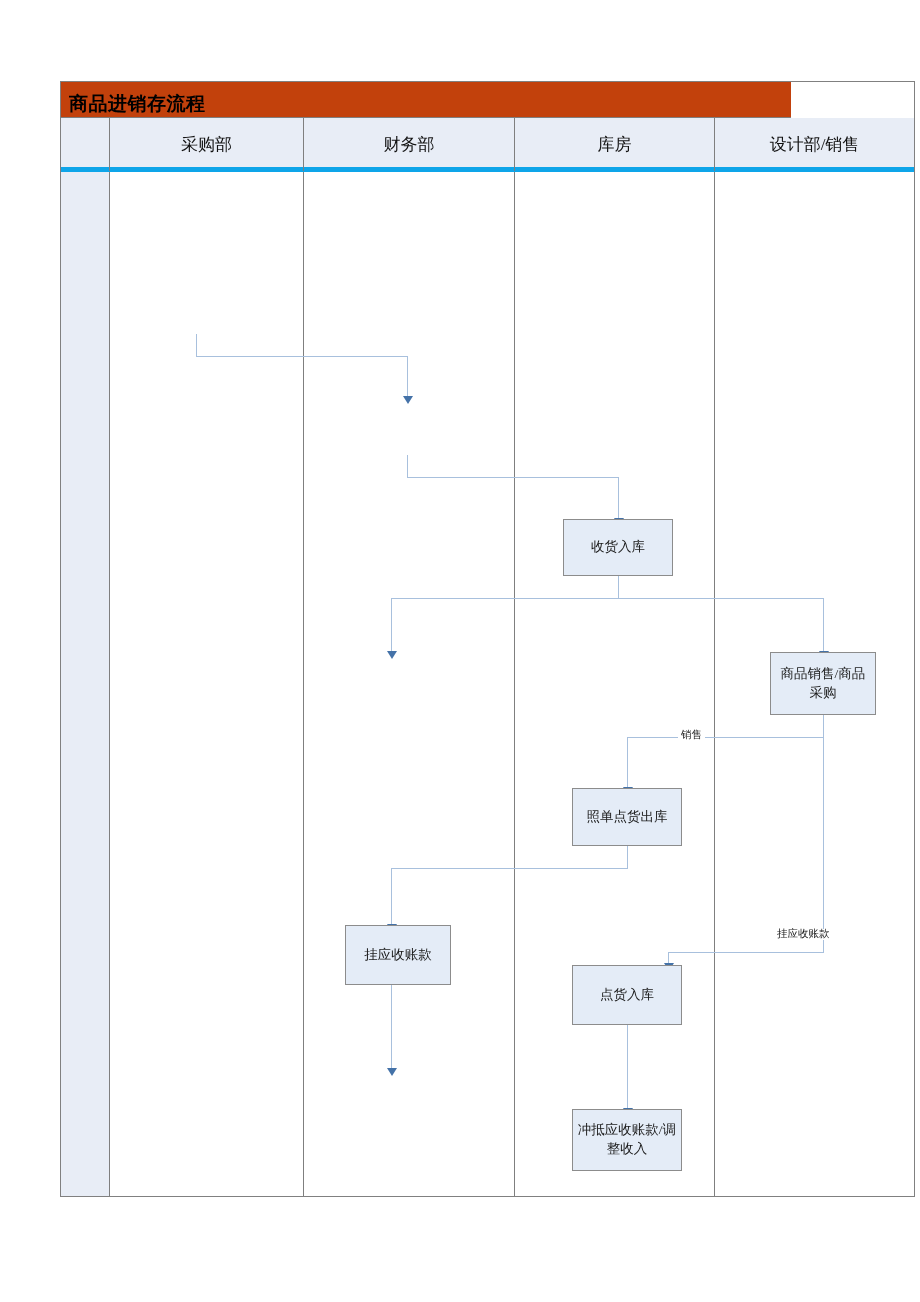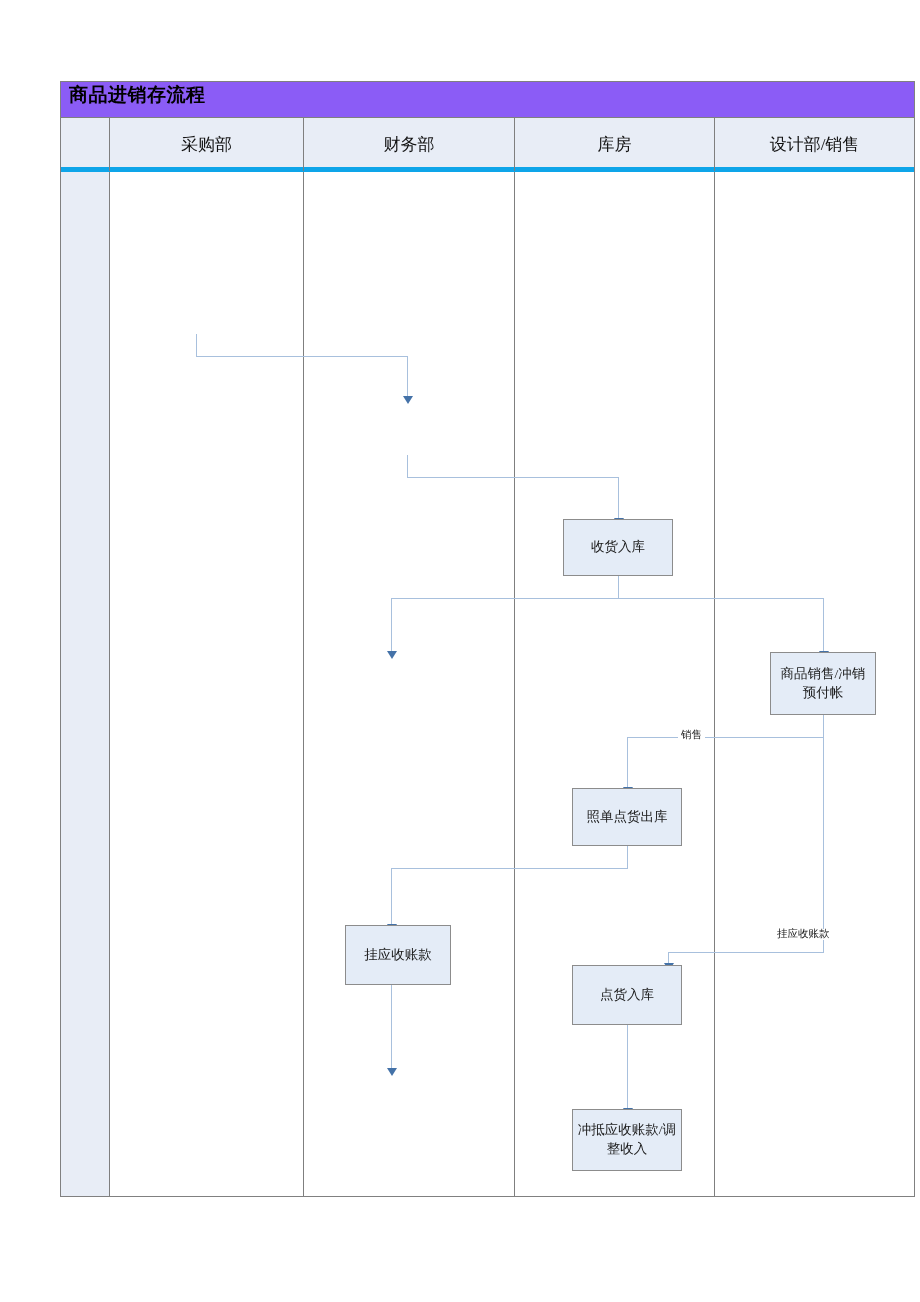--- a/index.html
+++ b/index.html
@@ -24,27 +24,27 @@
     box-sizing: border-box;
     border: 1px solid #808080;
     background: #ffffff;
   }
 
   
   #title-bar {
     position: absolute;
     left: 0;
     top: 0;
-    width: 853px;
+    width: 730px;
     height: 36px;
     box-sizing: border-box;
-    background: #8b5cf6;
+    background: #c2410c;
     border-bottom: 1px solid #7f7f7f;
     display: flex;
-    align-items: flex-start;
+    align-items: flex-end;
   }
   #title-bar .title-text {
     padding-left: 8px;
     font-size: 19px;
     font-weight: bold;
     color: #000000;
     letter-spacing: 0.5px;
   }
 
   
@@ -216,21 +216,21 @@
     <div class="arrow-down" style="left:326px;top:896px;"></div>
 
     <div class="conn-v" style="left:566px;top:853px;height:86px;"></div>
     <div class="arrow-down" style="left:562px;top:936px;"></div>
 
 
 
     <div class="node" style="left:502px;top:347px;width:110px;height:57px;">收货入库</div>
 
 
-    <div class="node" style="left:709px;top:480px;width:106px;height:63px;">商品销售/冲销预付帐</div>
+    <div class="node" style="left:709px;top:480px;width:106px;height:63px;">商品销售/商品采购</div>
 
     <div class="node" style="left:511px;top:616px;width:110px;height:58px;">照单点货出库</div>
 
     <div class="node" style="left:284px;top:753px;width:106px;height:60px;">挂应收账款</div>
 
     <div class="node" style="left:511px;top:793px;width:110px;height:60px;">点货入库</div>
 
 
     <div class="node" style="left:511px;top:937px;width:110px;height:62px;">冲抵应收账款/调整收入</div>
 

